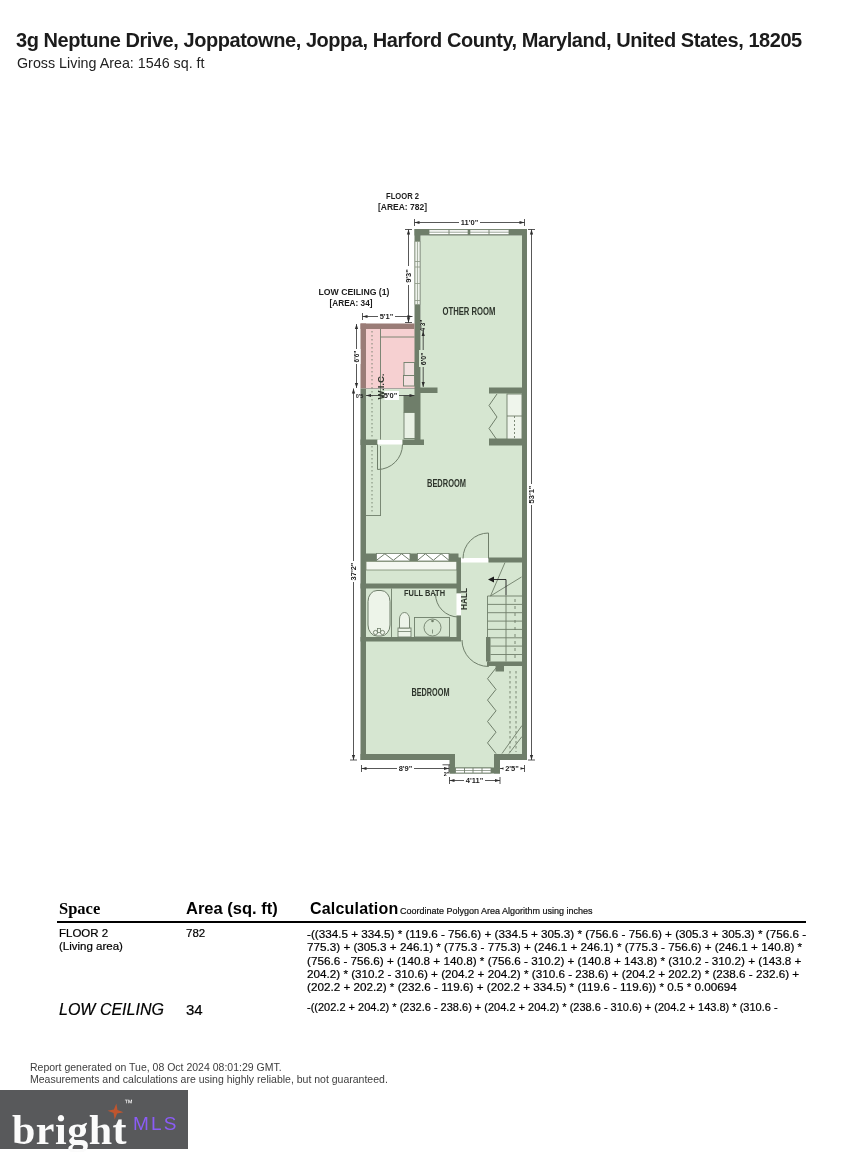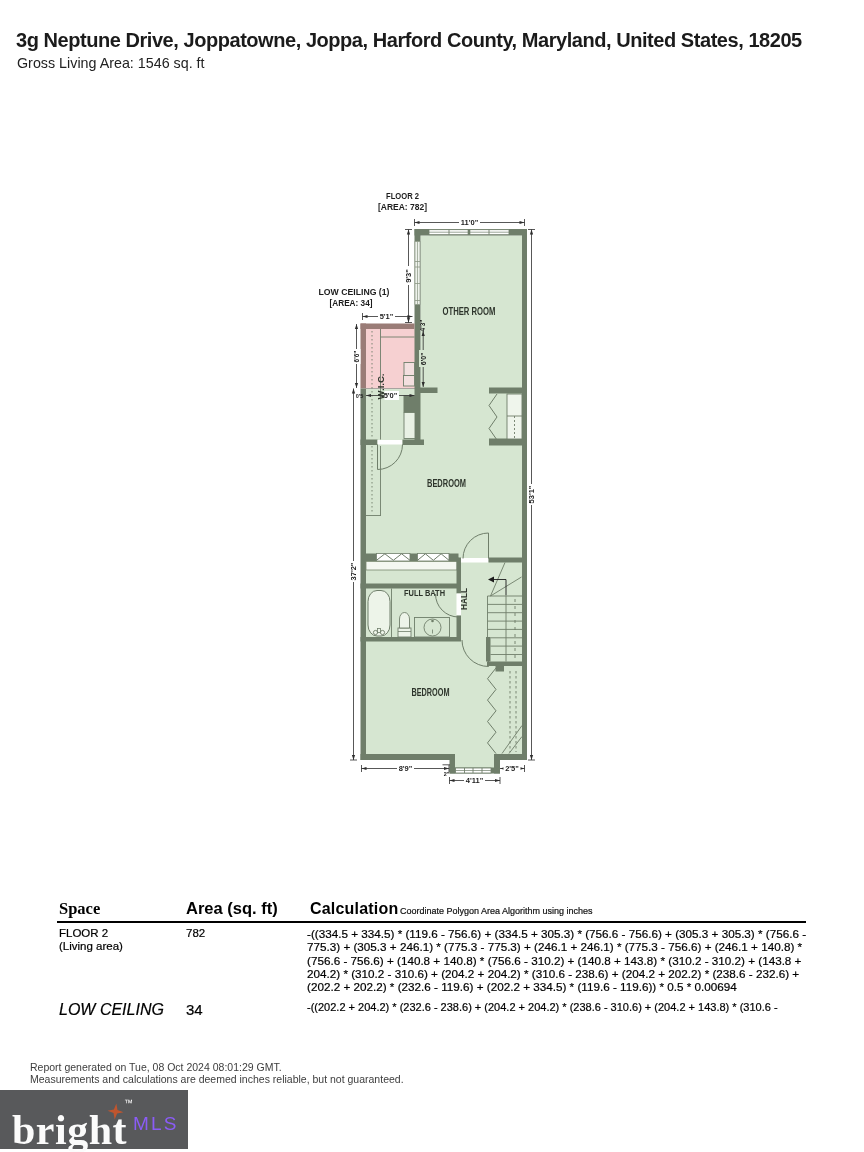--- a/index.html
+++ b/index.html
@@ -344,21 +344,21 @@
 <div class="abs" style="left:307px;top:927px;font-size:11.7px;color:#000;line-height:13.3px;white-space:nowrap;-webkit-text-stroke:0.2px #000;">-((334.5 + 334.5) * (119.6 - 756.6) + (334.5 + 305.3) * (756.6 - 756.6) + (305.3 + 305.3) * (756.6 -<br>775.3) + (305.3 + 246.1) * (775.3 - 775.3) + (246.1 + 246.1) * (775.3 - 756.6) + (246.1 + 140.8) *<br>(756.6 - 756.6) + (140.8 + 140.8) * (756.6 - 310.2) + (140.8 + 143.8) * (310.2 - 310.2) + (143.8 +<br>204.2) * (310.2 - 310.6) + (204.2 + 204.2) * (310.6 - 238.6) + (204.2 + 202.2) * (238.6 - 232.6) +<br>(202.2 + 202.2) * (232.6 - 119.6) + (202.2 + 334.5) * (119.6 - 119.6)) * 0.5 * 0.00694</div>
 
 <div class="abs" style="left:59px;top:1001px;font-size:16px;color:#000;font-style:italic;-webkit-text-stroke:0.2px #000;">LOW CEILING</div>
 
 <div class="abs" style="left:186px;top:1001px;font-size:15px;color:#000;-webkit-text-stroke:0.2px #000;">34</div>
 
 <div class="abs" style="left:307px;top:1001px;font-size:11px;color:#000;white-space:nowrap;-webkit-text-stroke:0.2px #000;">-((202.2 + 204.2) * (232.6 - 238.6) + (204.2 + 204.2) * (238.6 - 310.6) + (204.2 + 143.8) * (310.6 -</div>
 
 <div class="abs" style="left:30px;top:1060.5px;font-size:10.5px;color:#3d3d3d;">Report generated on Tue, 08 Oct 2024 08:01:29 GMT.</div>
 
-<div class="abs" style="left:30px;top:1073px;font-size:10.5px;color:#3d3d3d;">Measurements and calculations are deemed inches reliable, but not guaranteed.</div>
+<div class="abs" style="left:30px;top:1073px;font-size:10.5px;color:#3d3d3d;">Measurements and calculations are using highly reliable, but not guaranteed.</div>
 
 <div class="abs" style="left:0px;top:1090px;width:187.5px;height:59px;background:#58595b;"></div>
 
 <div class="abs" style="left:12px;top:1100px;line-height:1;font-family:'Liberation Serif',serif;font-size:42px;font-weight:bold;color:#fbfbfb;letter-spacing:0.5px;margin-top:9px;">bright</div>
 
 <svg class="abs" style="left:107px;top:1103px;" width="17" height="17" viewBox="0 0 17 17">
   <polygon points="8.5,0.5 10.3,6.7 16.5,8.5 10.3,10.3 8.5,16.5 6.7,10.3 0.5,8.5 6.7,6.7" fill="#c0552e" transform="rotate(6 8.5 8.5)"></polygon>
 </svg>
 
 <div class="abs" style="left:124px;top:1098px;font-size:9px;color:#fff;">™</div>

